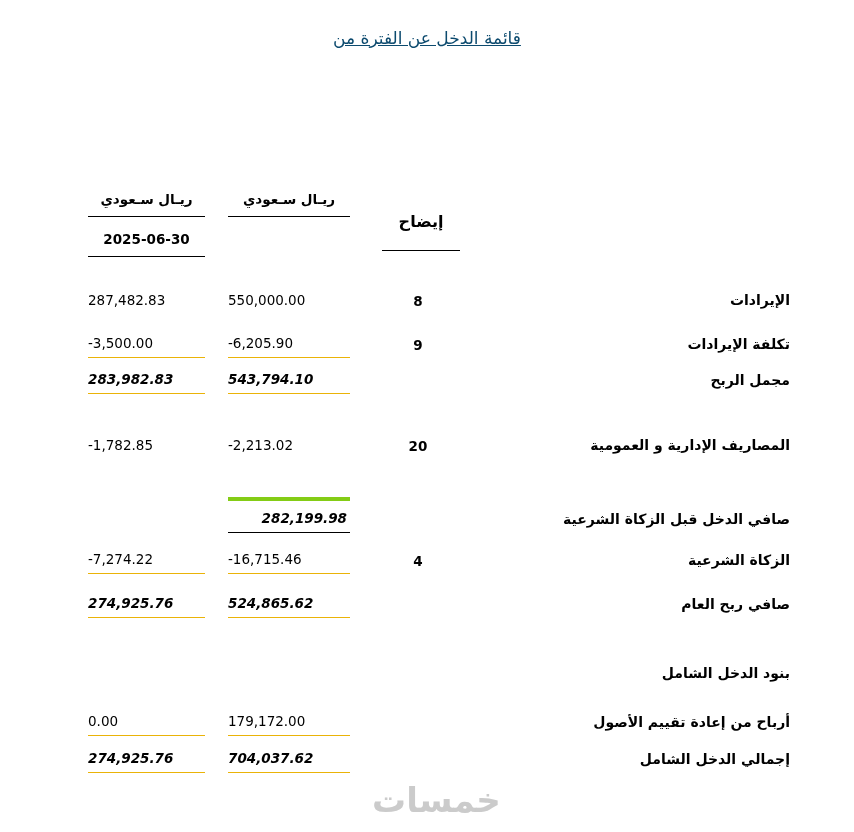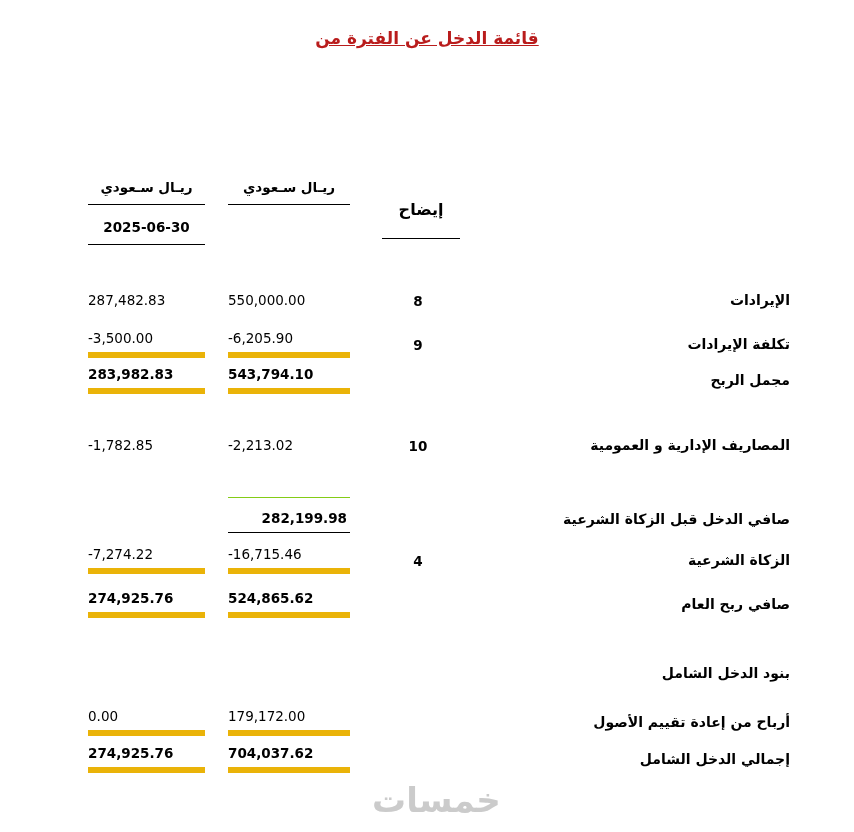--- a/index.html
+++ b/index.html
@@ -3,30 +3,30 @@
 <meta charset="utf-8">
 <style>
   * { margin:0; padding:0; box-sizing:border-box; }
   body { background:#ffffff; font-family:"DejaVu Sans", sans-serif; }
   .sheet {
     position:relative; width:854px; height:832px; background:#ffffff;
     direction:rtl; overflow:hidden; color:#000;
   }
   .title-1, .title-2 {
     position:absolute; left:0; right:0; text-align:center;
-    font-weight:bold; color:#b91c1c; text-decoration:underline;
+    font-weight:normal; color:#0c4a6e; text-decoration:underline;
     font-size:17px;
   }
   .title-1 { top:28px; }
   .title-2 { top:84px; }
 
   
   .h-curr, .h-date, .h-note {
     position:absolute; border-bottom:1px solid #000; text-align:center;
-    font-weight:bold; font-size:13.5px;
+    font-weight:bold; font-size:13.5px;margin-top:12px;
   }
   .h-curr { top:172px; height:33px; line-height:30px; }
   .h-date { top:212px; height:33px; line-height:30px; direction:ltr; }
   #curr-prior, #date-prior { left:228px; width:122px; }
   #curr-current, #date-current { left:88px; width:117px; }
   .h-note { left:382px; width:78px; top:180px; height:59px; font-size:16px;
             display:flex; align-items:center; justify-content:center; }
 
   
   .row {
@@ -39,26 +39,26 @@
     padding-bottom:4px; white-space:nowrap;margin-top:13px;
   }
   .row .note {
     text-align:center; font-weight:bold; font-size:13.5px; direction:ltr;
     padding-bottom:5px;
   }
   .row .num {
     direction:ltr; font-size:13.5px; line-height:17px;
     padding:0 3px 5px 0; width:100%;
   }
-  .row.u .num { border-bottom:6px solid #eab308; }
+  .row.u .num { border-bottom:1px solid #eab308; }
   .row.tb .num {
-    align-self:stretch; border-top:1px solid #84cc16; border-bottom:1px solid #000;
+    align-self:stretch; border-top:4px solid #84cc16; border-bottom:1px solid #000;
     display:flex; align-items:flex-end; justify-content:flex-end;
   }
-  .row.bnum .num { font-weight:bold; }
+  .row.bnum .num { font-weight:bold;font-style:italic; }
 
   .watermark {
     position:absolute; left:372px; top:780px; font-size:34px; font-weight:bold;
     color:#cbcbcb; direction:rtl; letter-spacing:2px;
   }
 </style>
 </head>
 <body>
 
 <div class="sheet">
@@ -86,21 +86,21 @@
 
   <div class="row u bnum" style="top:358px;height:30px">
     <div class="label">مجمل الربح</div>
     <div class="note"></div>
     <div class="num">543,794.10</div>
     <div class="num">283,982.83</div>
   </div>
 
   <div class="row" style="top:423px;height:28px">
     <div class="label">المصاريف الإدارية و العمومية</div>
-    <div class="note">10</div>
+    <div class="note">20</div>
     <div class="num">-2,213.02</div>
     <div class="num">-1,782.85</div>
   </div>
 
   <div class="row tb bnum" style="top:497px;height:35px">
     <div class="label">صافي الدخل قبل الزكاة الشرعية</div>
     <div class="note"></div>
     <div class="num">282,199.98</div>
   </div>
 

